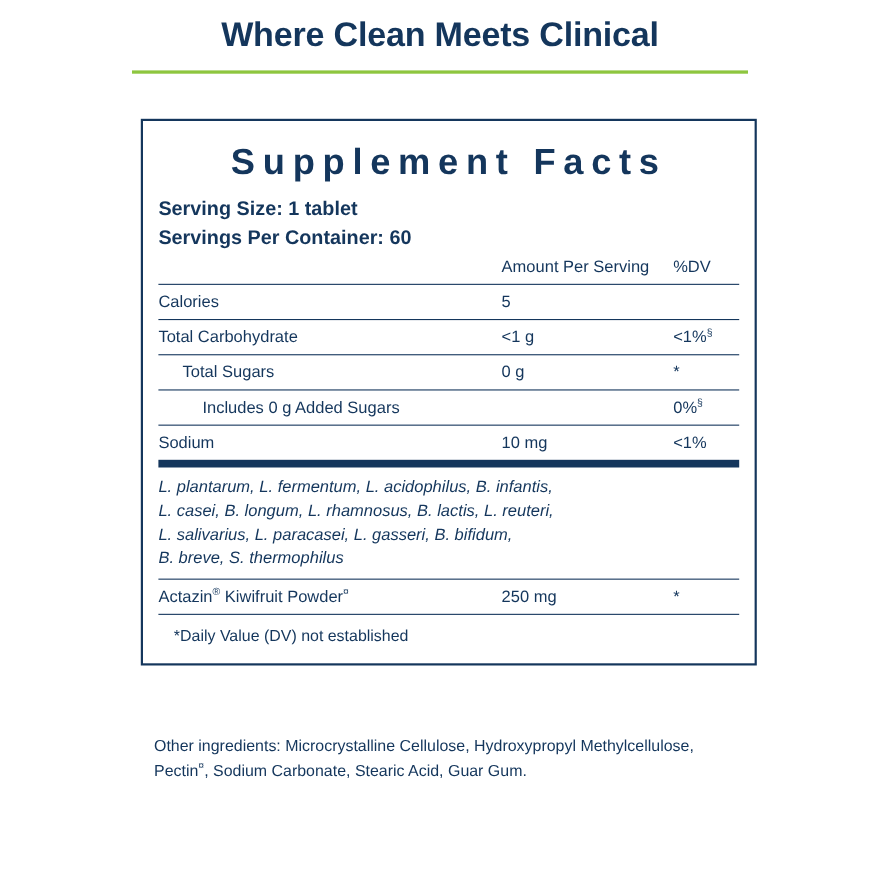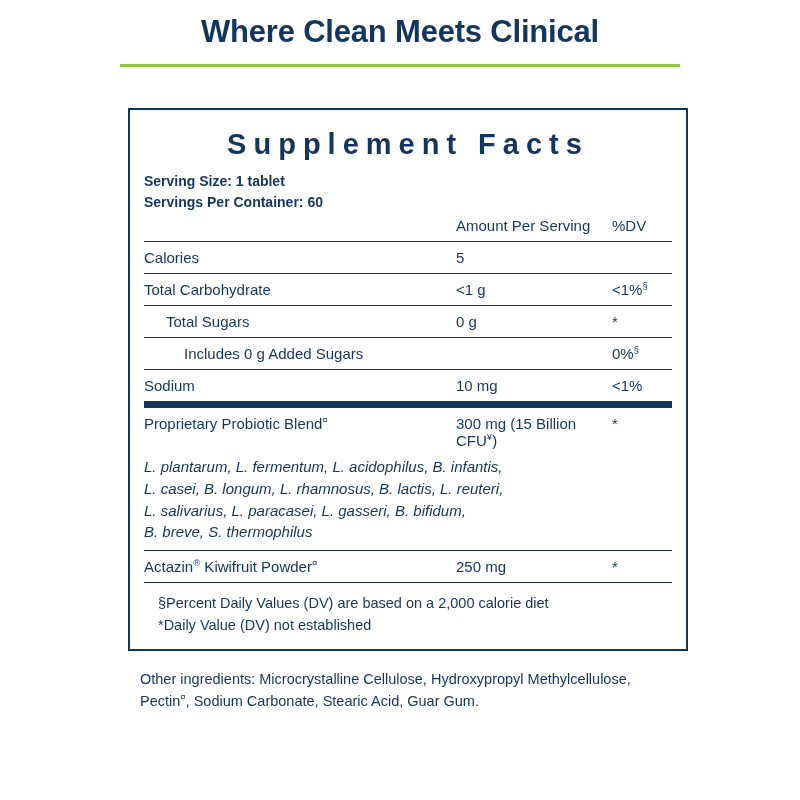--- a/index.html
+++ b/index.html
@@ -47,31 +47,31 @@
     left: 128px;
     top: 108px;
     width: 560px;
     border: 2px solid #14365c;
     box-sizing: border-box;
     padding: 10px 14px 12px 14px;
     background: #fff;
   }
 
   .sf-title {
-    font-size: 29px;
+    font-size: 33px;
     font-weight: bold;
     color: #14365c;
     letter-spacing: 7px;
     text-align: center;
     margin: 8px 0 10px 0;
     white-space: nowrap;
   }
 
   .serving-line {
-    font-size: 14px;
+    font-size: 18px;
     font-weight: bold;
     color: #14365c;
     line-height: 1.5;
   }
 
   table.facts {
     width: 100%;
     border-collapse: collapse;
     font-size: 15px;
     color: #14365c;
@@ -221,25 +221,20 @@
           <td class="col-amount">10 mg</td>
           <td class="col-dv">&lt;1%</td>
         </tr>
         <tr class="sep sep-thick">
             <td colspan="3">
               <div class="sep-line"></div>
             </td>
           </tr>
 
         <tr>
-          <td class="col-name blend-name"><span>Proprietary Probiotic Blend</span><sup>¤</sup></td>
-          <td class="col-amount"><span>300 mg (15 Billion CFU</span><sup>¥</sup><span>)</span></td>
-          <td class="col-dv">*</td>
-        </tr>
-        <tr>
           <td colspan="3" class="blend-strains">
             <div>L. plantarum, L. fermentum, L. acidophilus, B. infantis,</div>
             <div>L. casei, B. longum, L. rhamnosus, B. lactis, L. reuteri,</div>
             <div>L. salivarius, L. paracasei, L. gasseri, B. bifidum,</div>
             <div>B. breve, S. thermophilus</div>
           </td>
         </tr>
         <tr class="sep">
             <td colspan="3">
               <div class="sep-line"></div>
@@ -253,21 +248,20 @@
         </tr>
         <tr class="sep">
             <td colspan="3">
               <div class="sep-line"></div>
             </td>
           </tr>
       </tbody>
     </table>
 
     <div class="footnotes">
-      <div>§Percent Daily Values (DV) are based on a 2,000 calorie diet</div>
       <div>*Daily Value (DV) not established</div>
     </div>
   </div>
 
   <div class="below">
     <p class="tight">
       <span>Other ingredients: Microcrystalline Cellulose, Hydroxypropyl Methylcellulose,</span><br>
       <span>Pectin</span><sup>¤</sup><span>, Sodium Carbonate, Stearic Acid, Guar Gum.</span>
     </p>
   </div>

